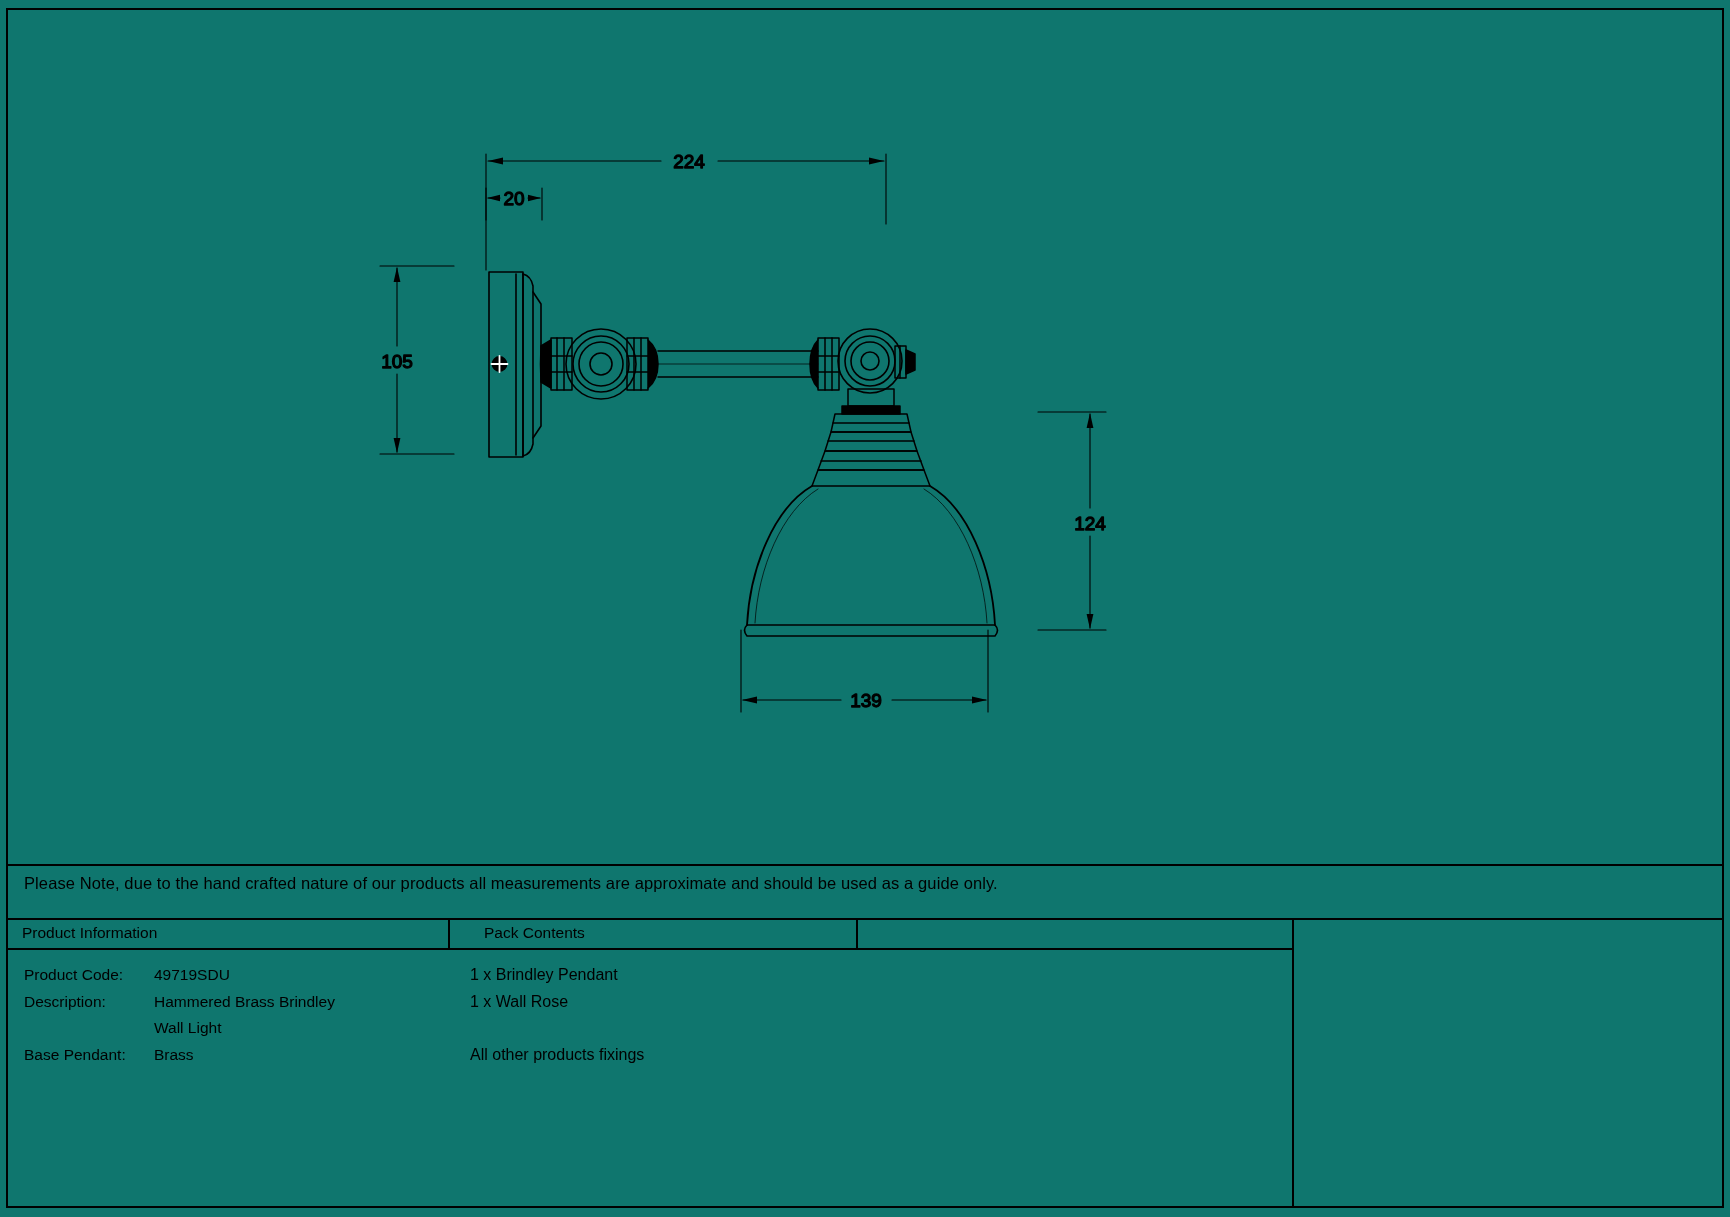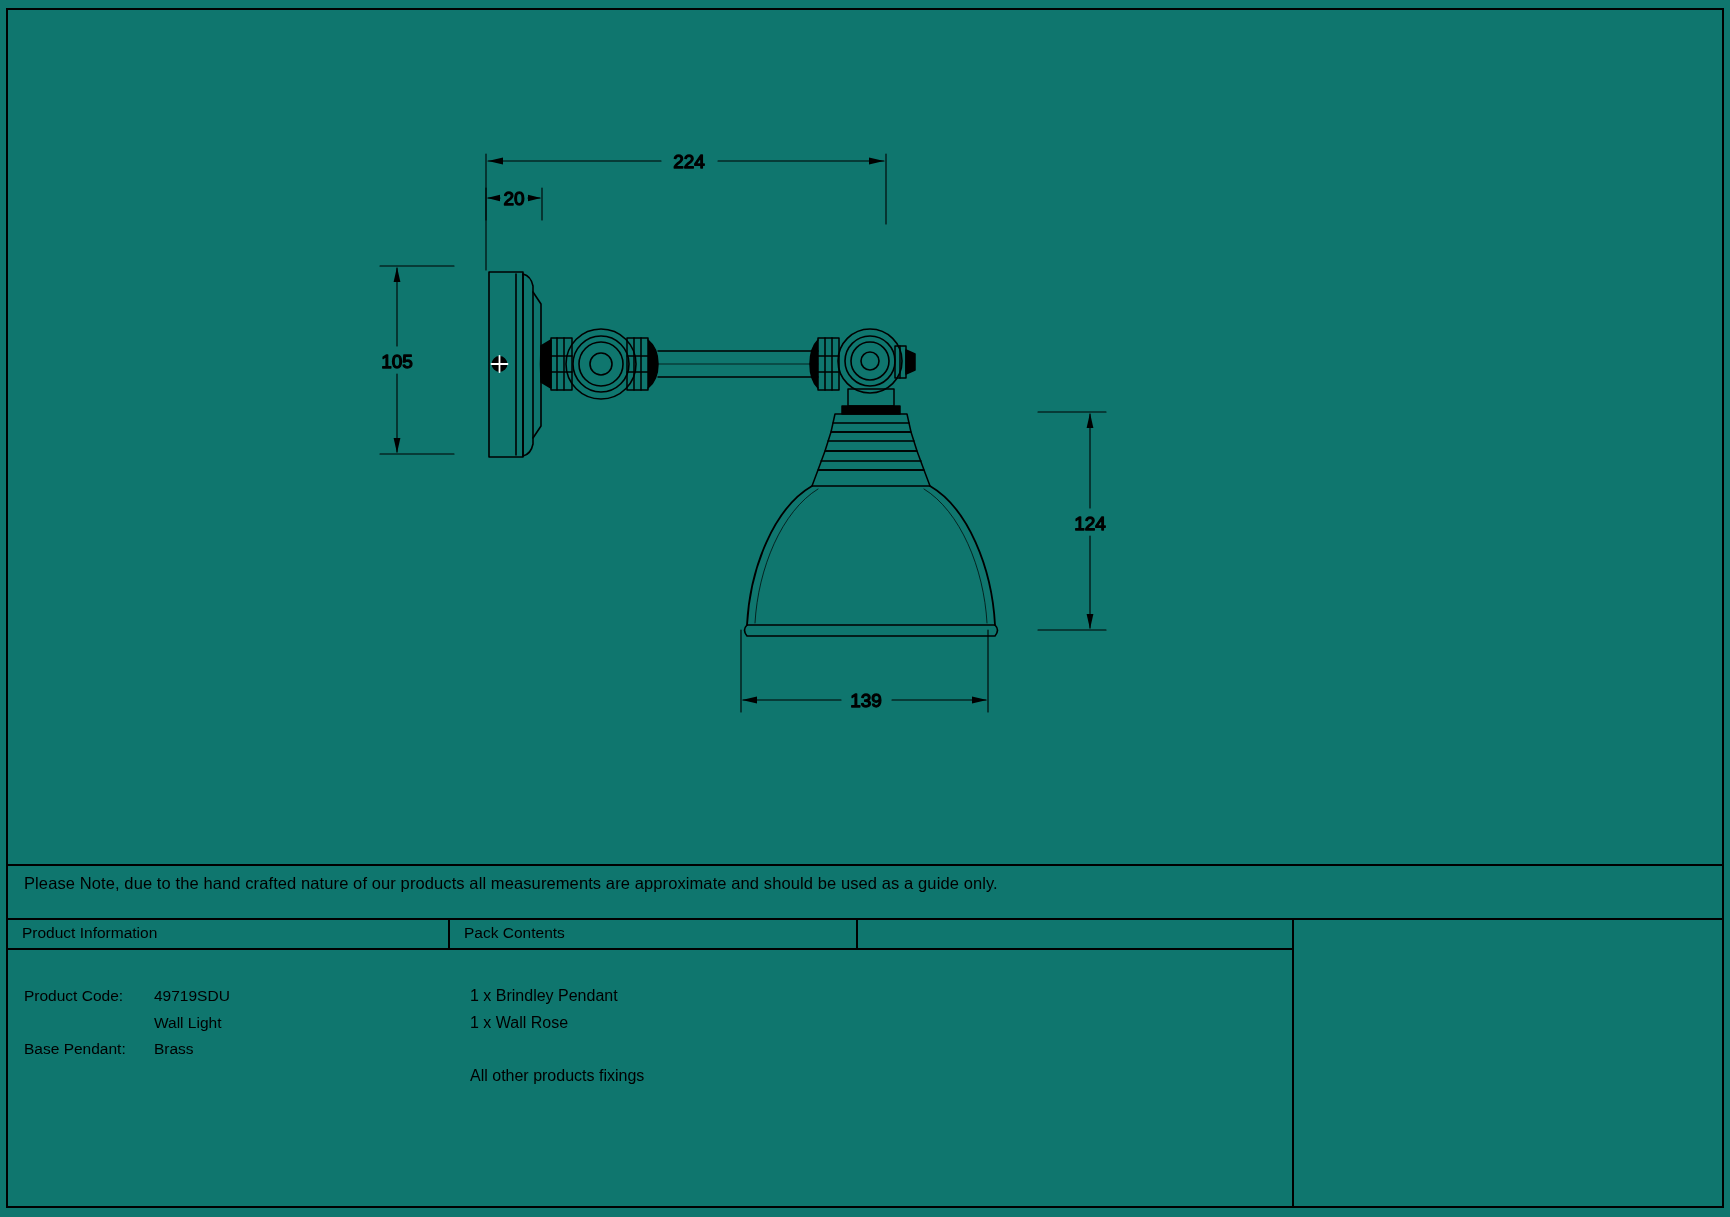--- a/index.html
+++ b/index.html
@@ -99,21 +99,20 @@
     top: 948px;
     width: 1718px;
     height: 260px;
     box-sizing: border-box;
   }
   .cell {
     position: absolute;
     top: 0;
     box-sizing: border-box;
     padding: 14px 0 0 0;
-    margin-top: 21px;
   }
 
   .kv {
     display: flex;
     font-size: 15.5px;
     line-height: 26.5px;
     white-space: nowrap;
   }
   .kv .k { width: 130px; flex: 0 0 130px; }
   .kv .v { flex: 1 1 auto; }
@@ -316,36 +315,40 @@
   <div class="hline" style="top:864px;"></div>
 
   <div class="note-row">
     <div class="note-text">Please Note, due to the hand crafted nature of our products all measurements are approximate and should be used as a guide only.</div>
   </div>
 
   <div class="hline" style="top:918px;"></div>
 
   <div class="thead-row">
     <div class="thead-cell" style="left:0px;width:428px;">Product Information</div>
-    <div class="thead-cell" style="left:442px;width:408px;border-radius:6px;">Pack Contents</div>
+    <div class="thead-cell" style="left:462px;width:408px;border-radius:6px;">Pack Contents</div>
     <div class="thead-cell" style="left:850px;width:430px;"></div>
   </div>
 
   <div class="vline" style="left:448px;top:918px;height:30px;"></div>
   <div class="vline" style="left:856px;top:918px;height:30px;"></div>
   <div class="vline" style="left:1292px;top:918px;height:290px;"></div>
 
   <div class="hline" style="top:948px;width:1286px;"></div>
 
   <div class="tbody-row">
 
     <div class="cell" style="left:0px;width:442px;padding-left:18px;">
       <div class="kv">
         <span class="k">Product Code:</span>
         <span class="v">49719SDU</span>
+      </div>
+      <div class="kv">
+        <span class="k">Description:</span>
+        <span class="v">Hammered Brass Brindley</span>
       </div>
       <div class="kv cont">
         <span class="k"></span>
         <span class="v">Wall Light</span>
       </div>
       <div class="kv">
         <span class="k">Base Pendant:</span>
         <span class="v">Brass</span>
       </div>
     </div>

